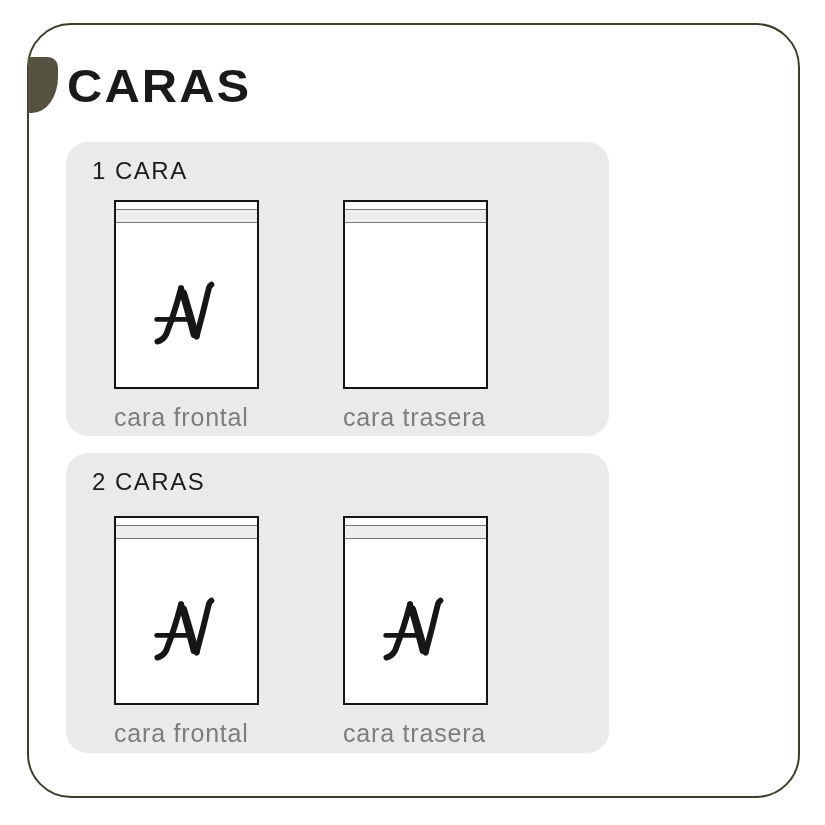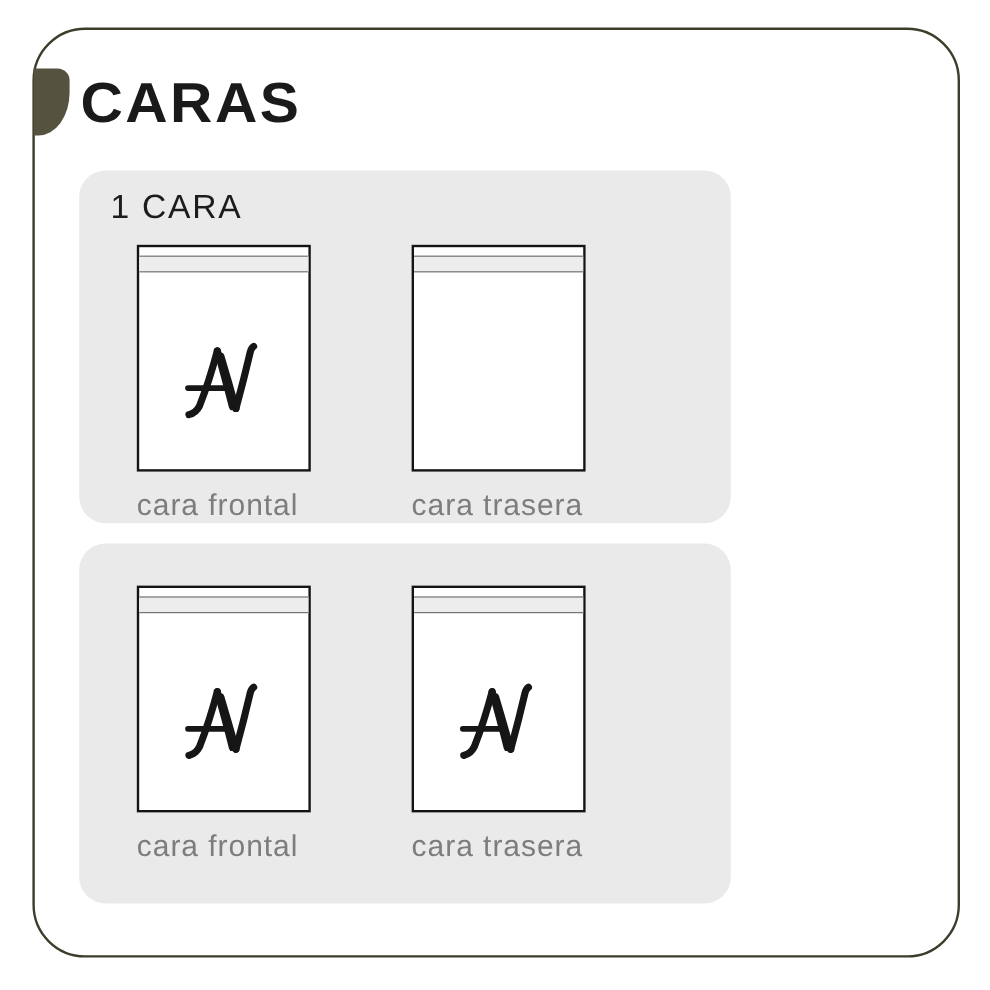--- a/index.html
+++ b/index.html
@@ -47,21 +47,21 @@
     left: 66px;
     width: 543px;
     background: #eaeaea;
     border-radius: 22px;
     padding: 15px 0 0 26px;
   }
   .panel.p1 { top: 142px; height: 294px; }
   .panel.p2 { top: 453px; height: 300px; }
 
   .section-title {
-    font-size: 28px;
+    font-size: 24px;
     font-weight: 500;
     letter-spacing: 1.5px;
     color: #1c1c1c;
   }
 
   .cards-row {
     display: flex;
     gap: 84px;
     margin-top: 15px;
     margin-left: 22px;
@@ -149,20 +149,21 @@
           </svg>
         </div>
       </div>
       <div class="bag-label">cara trasera</div>
     </div>
 
   </div>
 </section>
 
 <section class="panel p2">
+  <div class="section-title">2 CARAS</div>
   <div class="cards-row">
 
     <div class="card-col">
       <div class="bag">
         <div class="bag-seal"></div>
         <div class="bag-body">
           <svg class="monogram" viewBox="0 0 90 92">
             <path d="M37,14 Q28,48 17,76 Q13,84 5,86" stroke-width="8"></path>
             <path d="M37,14 Q45,42 54,77" stroke-width="8"></path>
             <path d="M4,56 L49,56" stroke-width="6.5"></path>

